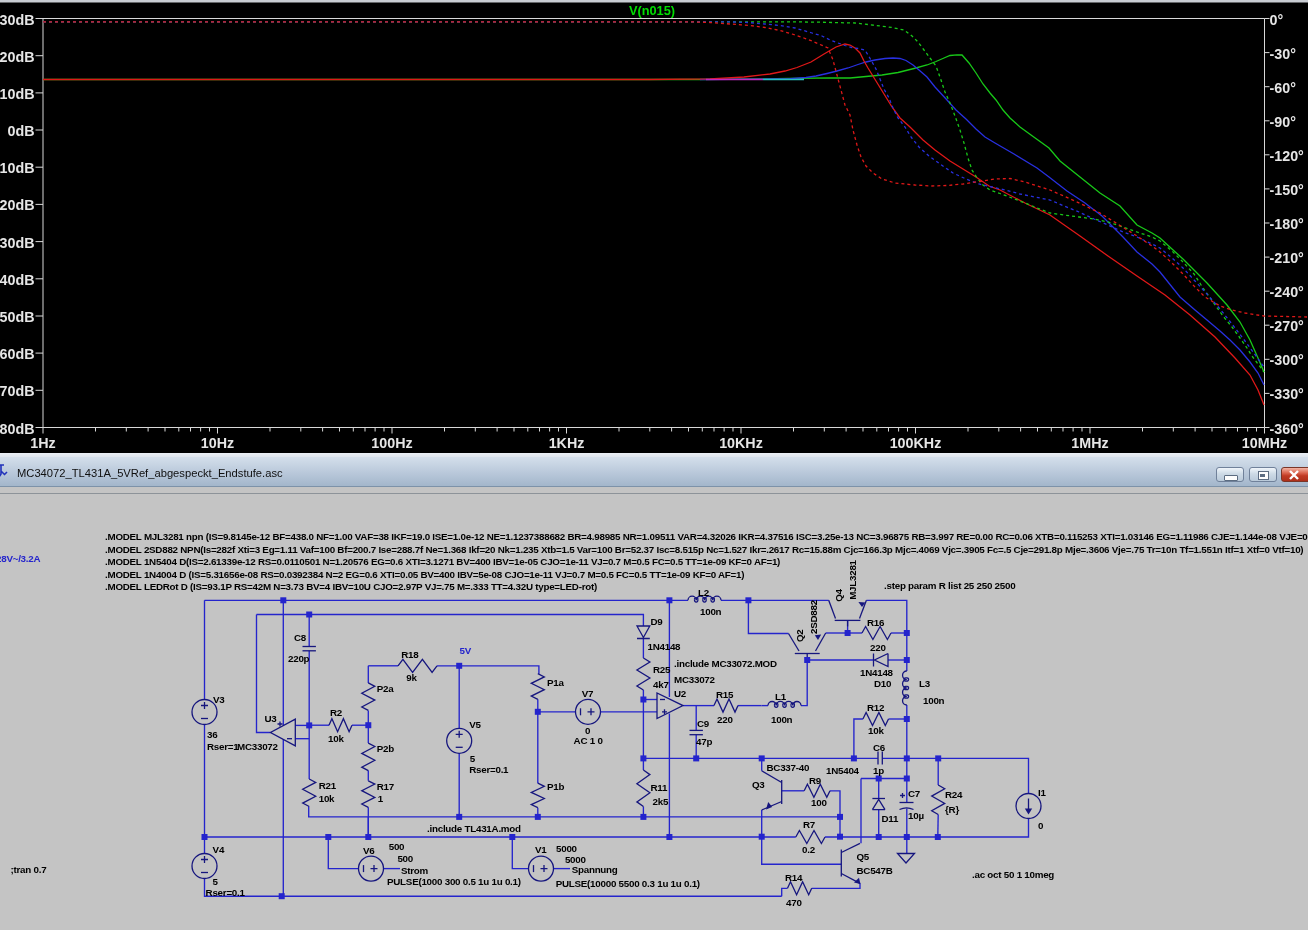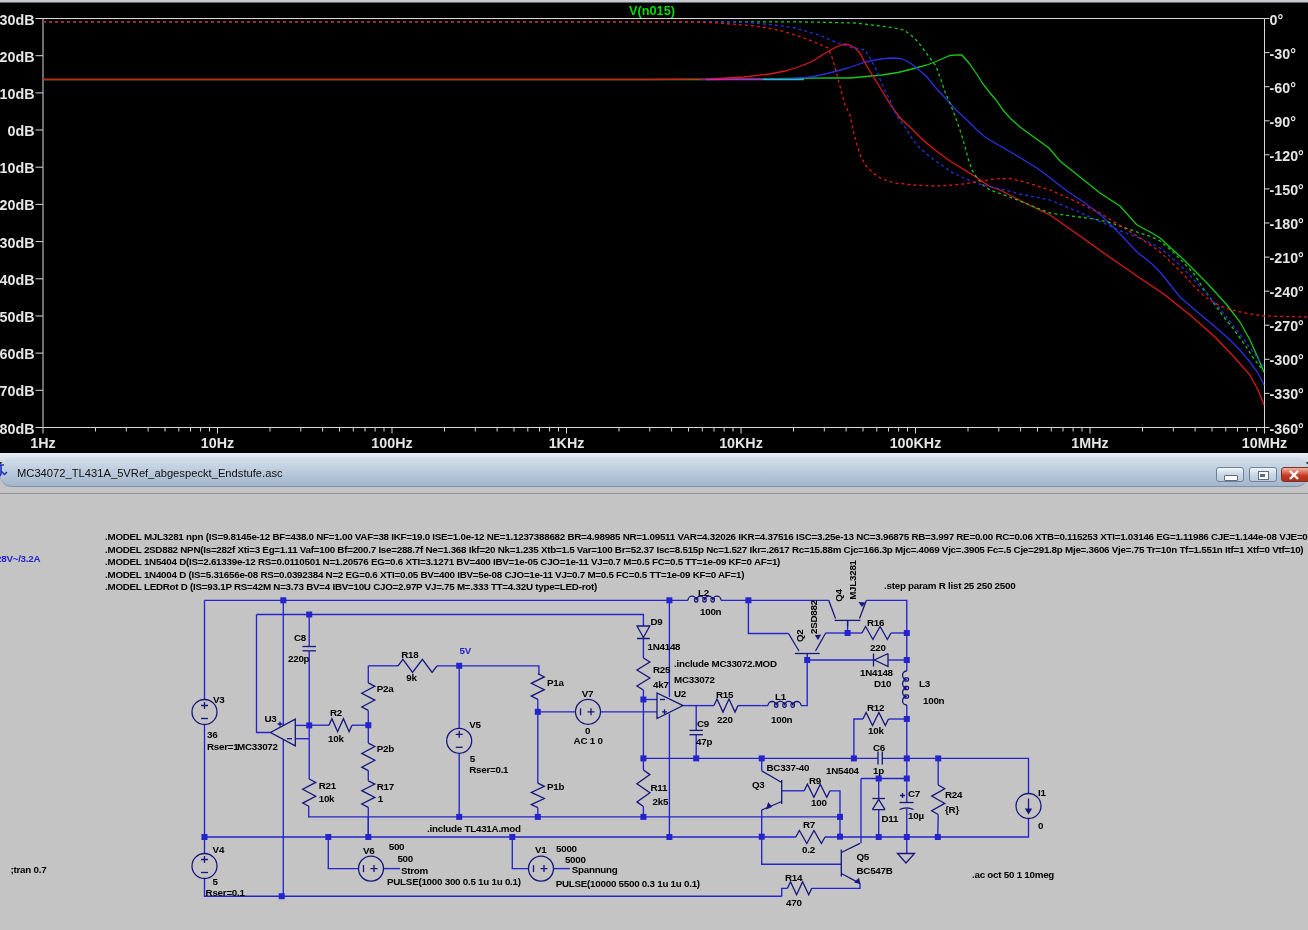--- a/index.html
+++ b/index.html
@@ -142,21 +142,21 @@
 <path d="M43.0,79.5 L650.0,79.5 L710.0,78.8 L744.0,77.0 L770.0,74.0 L785.0,71.0 L797.0,67.5 L811.0,62.0 L824.0,54.0 L836.0,47.0 L845.0,44.0 L850.0,45.0 L855.0,48.0 L860.0,53.0 L864.0,61.0 L868.0,68.0 L876.0,81.0 L884.0,94.0 L892.0,107.0 L900.0,118.0 L910.0,127.0 L923.0,140.0 L935.0,150.0 L950.0,161.0 L963.0,169.0 L976.0,177.0 L989.0,186.0 L1000.0,190.0 L1025.0,203.0 L1050.0,215.0 L1080.0,236.0 L1108.0,256.0 L1137.0,276.0 L1165.0,295.0 L1190.0,315.0 L1215.0,337.0 L1235.0,358.0 L1250.0,375.0 L1258.0,390.0 L1264.0,405.0" fill="none" stroke="#e01818" stroke-width="1.3"></path>
 <path d="M706,79.5 H763" stroke="#c028c0" stroke-width="1.3" fill="none"></path>
 <path d="M763,79.5 H804" stroke="#28c0c0" stroke-width="1.3" fill="none"></path>
 <path d="M43.0,21.8 L790.0,21.8 L820.0,22.2 L845.0,22.8 L855.0,23.0 L868.0,24.5 L880.0,26.0 L892.0,27.5 L904.0,30.0 L912.0,36.0 L918.0,42.0 L924.0,50.0 L930.0,58.0 L936.0,66.0 L941.0,80.0 L945.0,92.0 L950.0,103.0 L955.0,116.0 L960.0,130.0 L964.0,143.0 L968.0,158.0 L972.0,170.0 L977.0,178.0 L983.0,185.0 L990.0,190.0 L1000.0,193.5 L1012.0,198.0 L1025.0,203.0 L1037.0,208.0 L1050.0,213.0 L1064.0,215.0 L1079.0,217.0 L1094.0,219.0 L1108.0,222.0 L1123.0,227.0 L1137.0,232.0 L1152.0,237.0 L1160.0,241.0 L1172.0,251.0 L1183.0,262.0 L1194.0,274.0 L1203.0,288.0 L1213.0,302.0 L1223.0,316.0 L1232.0,327.0 L1240.0,338.0 L1247.0,348.0 L1252.0,356.0 L1258.0,364.0 L1264.0,372.0" fill="none" stroke="#18c818" stroke-width="1.3" stroke-dasharray="3 3"></path>
 <path d="M43.0,21.8 L730.0,21.9 L748.0,22.5 L765.0,24.0 L780.0,25.5 L795.0,28.0 L812.0,33.0 L822.0,36.0 L830.0,40.0 L838.0,43.0 L845.0,45.5 L852.0,47.5 L858.0,48.5 L865.0,50.0 L871.0,60.0 L876.0,69.0 L880.0,79.0 L884.0,89.0 L889.0,98.0 L893.0,108.0 L898.0,118.0 L905.0,127.0 L911.0,137.0 L919.0,147.0 L929.0,156.0 L940.0,164.0 L953.0,173.0 L966.0,179.0 L979.0,184.0 L992.0,187.0 L1005.0,190.0 L1020.0,194.0 L1035.0,197.0 L1050.0,200.0 L1064.0,206.0 L1079.0,212.0 L1094.0,219.0 L1108.0,225.0 L1123.0,232.0 L1137.0,237.0 L1152.0,244.0 L1160.0,248.0 L1172.0,258.0 L1183.0,268.0 L1195.0,281.0 L1207.0,294.0 L1220.0,309.0 L1232.0,324.0 L1245.0,341.0 L1256.0,356.0 L1264.0,367.0" fill="none" stroke="#2830e0" stroke-width="1.3" stroke-dasharray="3 3"></path>
 <path d="M43.0,21.8 L690.0,21.8 L710.0,22.5 L730.0,24.0 L750.0,25.5 L765.0,27.5 L780.0,30.5 L792.0,34.0 L804.0,38.0 L812.0,41.0 L820.0,44.5 L828.0,48.0 L833.0,60.0 L837.0,75.0 L841.0,90.0 L845.0,105.0 L850.0,115.0 L853.0,130.0 L857.0,145.0 L861.0,157.0 L866.0,166.0 L873.0,173.0 L882.0,179.0 L895.0,183.0 L915.0,185.0 L931.0,186.0 L947.0,185.5 L963.0,184.0 L979.0,181.5 L995.0,179.0 L1010.0,178.5 L1025.0,182.0 L1050.0,190.0 L1075.0,201.0 L1100.0,213.0 L1124.0,228.0 L1137.0,236.0 L1152.0,246.0 L1160.0,252.0 L1172.0,263.0 L1183.0,274.0 L1195.0,287.0 L1205.0,297.0 L1220.0,306.0 L1232.0,310.0 L1245.0,313.0 L1264.0,316.0 L1307.0,317.0" fill="none" stroke="#e01818" stroke-width="1.3" stroke-dasharray="3 3"></path>
 </svg>
 
 <div style="position:absolute;left:0;top:452.5px;width:1308px;height:9px;background:linear-gradient(#eaeff5,#d2dae3);"></div>
 <div style="position:absolute;left:0;top:461.5px;width:1308px;height:2px;background:#2e2e2e;"></div>
-<div style="position:absolute;left:0;top:457px;width:1308px;height:29px;background:linear-gradient(#d4dfeb,#b9c8da 55%,#a3b6cb);border-bottom:1px solid #7d92a9;border-radius:12px;">
+<div style="position:absolute;left:0;top:457px;width:1308px;height:29px;background:linear-gradient(#d4dfeb,#b9c8da 55%,#a3b6cb);border-bottom:1px solid #7d92a9;">
   <svg width="14" height="20" viewBox="0 0 14 20" style="position:absolute;left:-3px;top:5px">
     <path d="M2,3 L7,3 M4,3 L4,12 L2,15 M4,9 L8,13 M7,13 L10,10" stroke="#2233bb" stroke-width="1.6" fill="none"></path>
   </svg>
   <div style="position:absolute;left:17px;top:10px;font-family:'Liberation Sans',sans-serif;font-size:11.2px;color:#101010;">MC34072_TL431A_5VRef_abgespeckt_Endstufe.asc</div>
   <div style="position:absolute;left:1216px;top:9.5px;width:28px;height:15.5px;border:1px solid #70819a;border-radius:3px;background:linear-gradient(#f0f5fa,#cddae6 45%,#b9c9d9);box-sizing:border-box;">
     <div style="position:absolute;left:7px;top:7px;width:12px;height:4px;background:#fdfdfd;border:1px solid #5c6c81;border-radius:1px;"></div>
   </div>
   <div style="position:absolute;left:1248.5px;top:9.5px;width:28px;height:15.5px;border:1px solid #70819a;border-radius:3px;background:linear-gradient(#f0f5fa,#cddae6 45%,#b9c9d9);box-sizing:border-box;">
     <div style="position:absolute;left:8px;top:3.5px;width:9px;height:7px;background:#fdfdfd;border:1px solid #5c6c81;"></div>
     <div style="position:absolute;left:10px;top:6.5px;width:5px;height:2.5px;background:#5c6c81;"></div>

